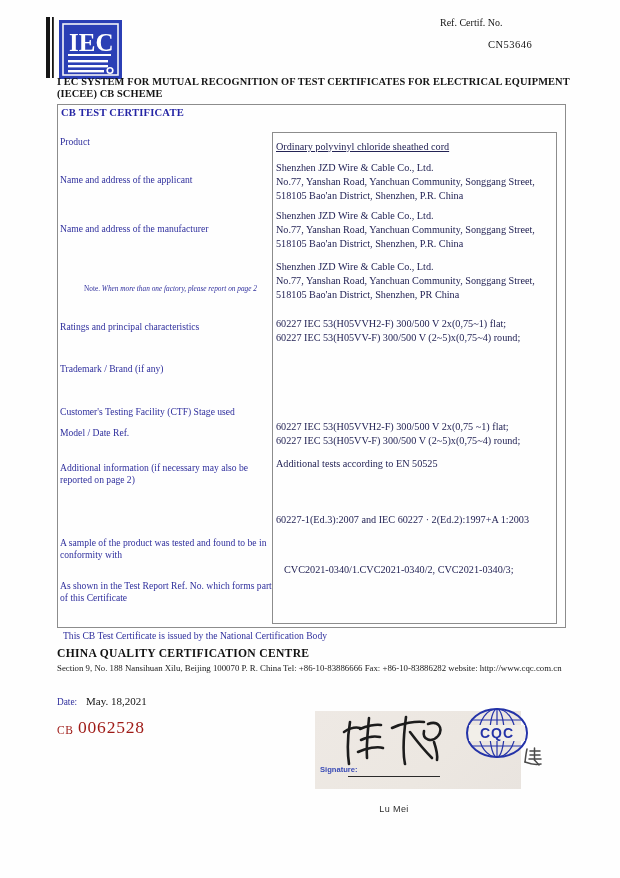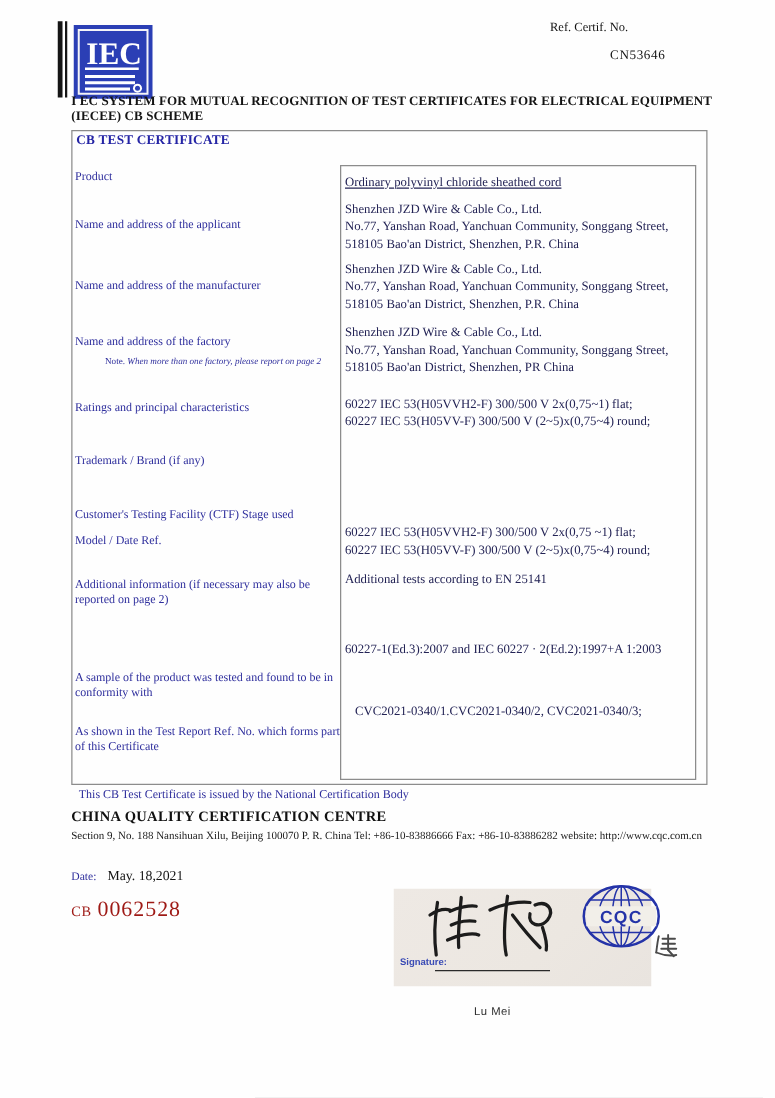--- a/index.html
+++ b/index.html
@@ -78,21 +78,20 @@
     <div>518105 Bao'an District, Shenzhen, P.R. China</div>
   </div>
 
   <div class="abs label" style="left:60px;top:223px;width:205px;">Name and address of the manufacturer</div>
   <div class="abs value" style="left:276px;top:209px;">
     <div>Shenzhen JZD Wire &amp; Cable Co., Ltd.</div>
     <div>No.77, Yanshan Road, Yanchuan Community, Songgang Street,</div>
     <div>518105 Bao'an District, Shenzhen, P.R. China</div>
   </div>
 
-  <div class="abs label" style="left:60px;top:268px;width:205px;">Name and address of the factory</div>
   <div class="abs note-line" style="left:60px;top:284px;width:212px;">
     <span>Note.</span>
     <span class="note-italic">When more than one factory, please report on page 2</span>
   </div>
   <div class="abs value" style="left:276px;top:260px;">
     <div>Shenzhen JZD Wire &amp; Cable Co., Ltd.</div>
     <div>No.77, Yanshan Road, Yanchuan Community, Songgang Street,</div>
     <div>518105 Bao'an District, Shenzhen, PR China</div>
   </div>
 
@@ -107,21 +106,21 @@
   <div class="abs label" style="left:60px;top:406px;width:210px;">Customer's Testing Facility (CTF) Stage used</div>
 
   <div class="abs label" style="left:60px;top:427px;width:205px;">Model / Date Ref.</div>
   <div class="abs value" style="left:276px;top:420px;">
     <div>60227 IEC 53(H05VVH2-F) 300/500 V 2x(0,75 ~1) flat;</div>
     <div>60227 IEC 53(H05VV-F) 300/500 V (2~5)x(0,75~4) round;</div>
   </div>
 
   <div class="abs label" style="left:60px;top:462px;width:212px;">Additional information (if necessary may also be reported on page 2)</div>
   <div class="abs value" style="left:276px;top:457px;">
-    <div>Additional tests according to EN 25141</div>
+    <div>Additional tests according to EN 50525</div>
   </div>
 
   <div class="abs label" style="left:60px;top:537px;width:218px;">A sample of the product was tested and found to be in conformity with</div>
   <div class="abs value" style="left:276px;top:513px;">
     <div>60227-1(Ed.3):2007 and IEC 60227 · 2(Ed.2):1997+A 1:2003</div>
   </div>
 
   <div class="abs label" style="left:60px;top:580px;width:220px;">As shown in the Test Report Ref. No. which forms part of this Certificate</div>
   <div class="abs value" style="left:284px;top:563px;">
     <div>CVC2021-0340/1.CVC2021-0340/2, CVC2021-0340/3;</div>

